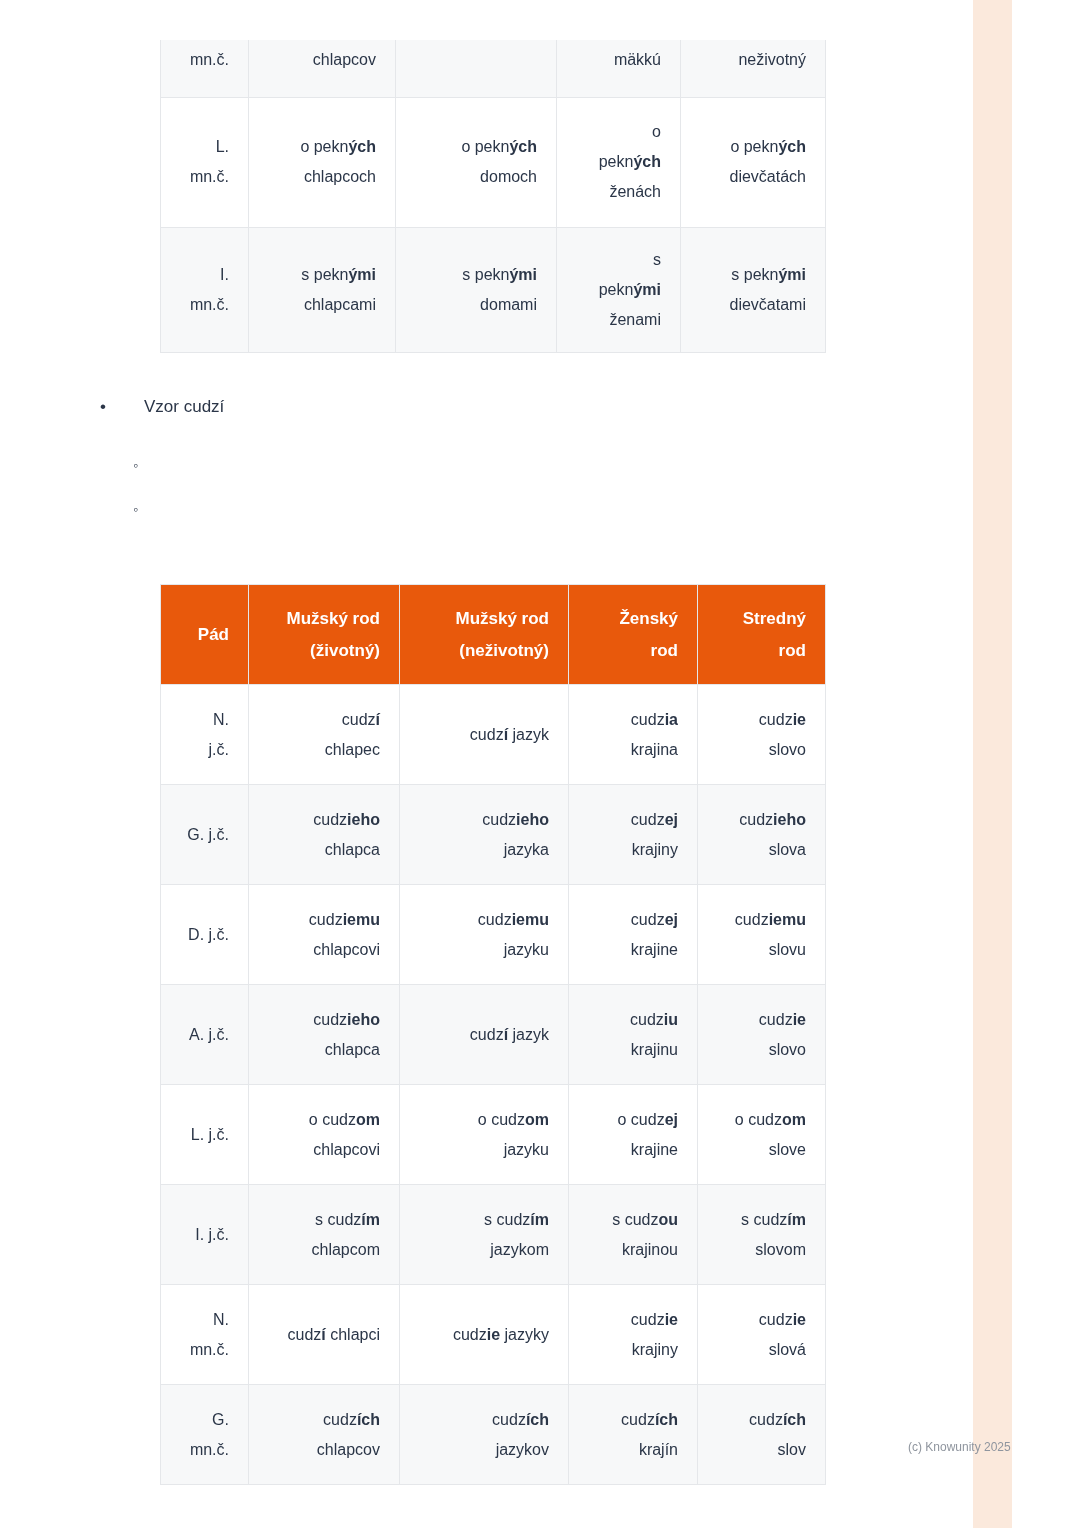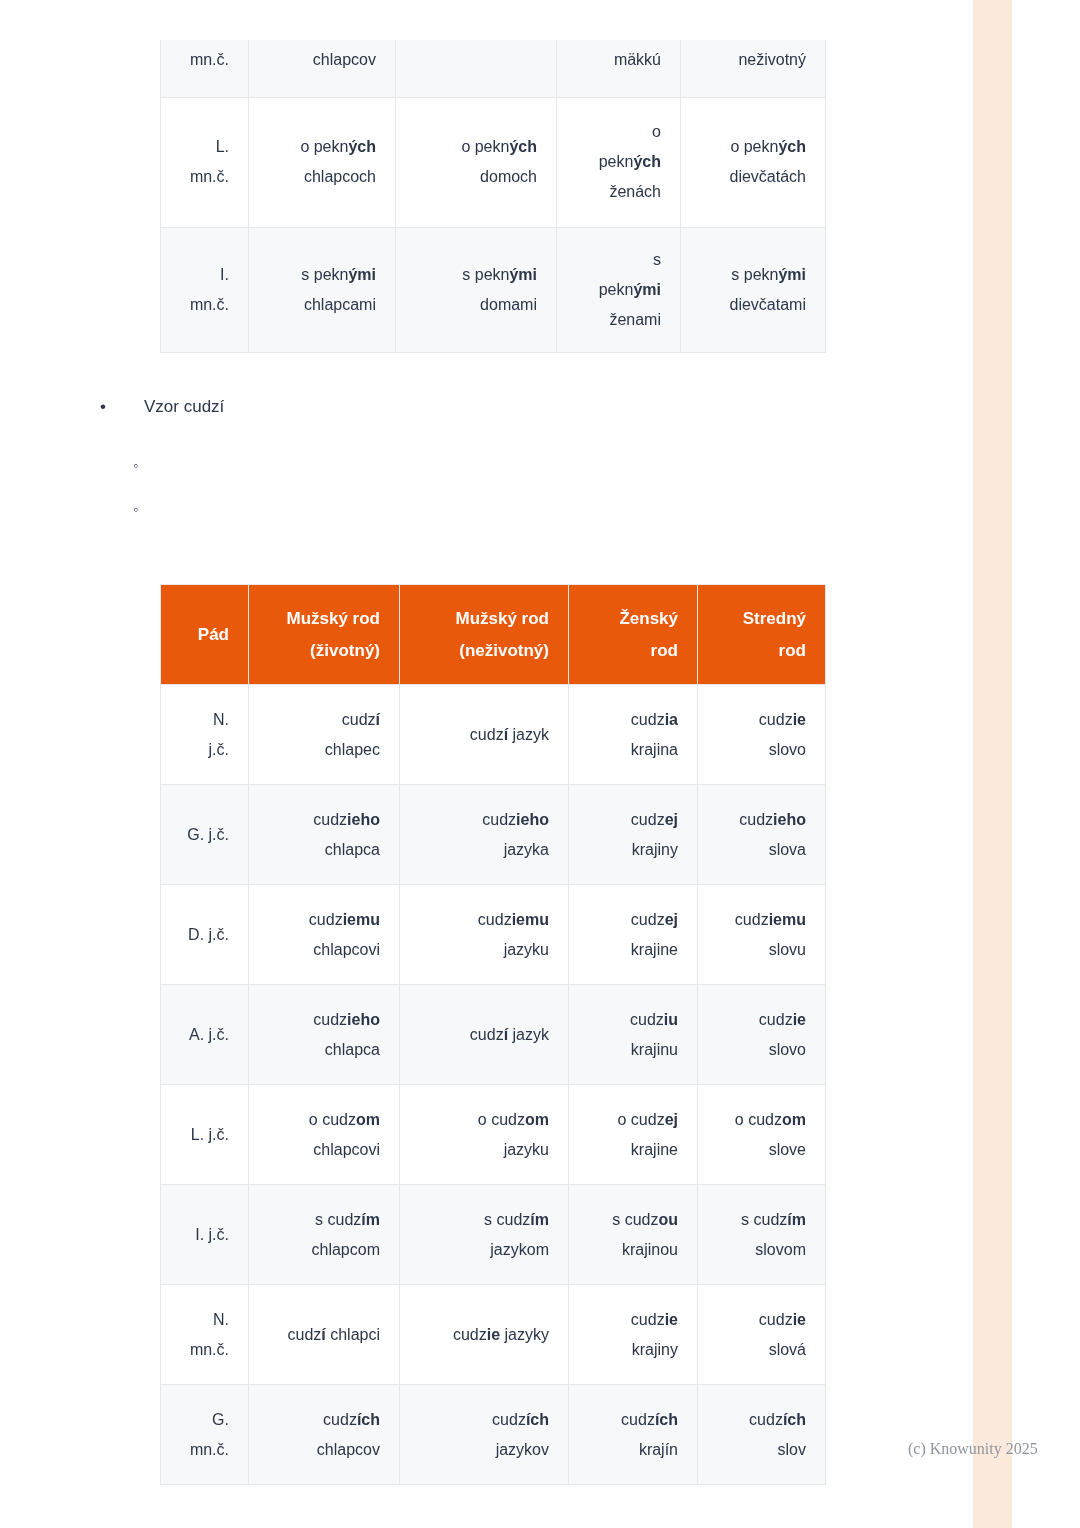--- a/index.html
+++ b/index.html
@@ -57,21 +57,21 @@
   .main-bullet .bullet-text { font-weight: 400; margin-left: 20px; }
   .sub-row { margin-left: 33px; }
   .sub-row + .sub-row { margin-top: 14px; }
   .sub-row .bullet-glyph { flex: 0 0 22px; font-size: 14px; }
   .sub-text { width: 632px; }
   .sub-text em { font-style: italic; }
   .sub-text strong { font-weight: 700; }
 
   .footer-note {
     position: absolute; left: 908px; top: 1440px;
-    font-size: 16px; color: #8f959e; z-index: 3; font-family: Liberation Serif, serif;
+    font-size: 12px; color: #8f959e; z-index: 3;
   }
 </style>
 </head>
 <body>
 
 <div class="side-stripe"></div>
 
 <div class="t1-wrap">
   <table class="decl t1">
     <colgroup>

